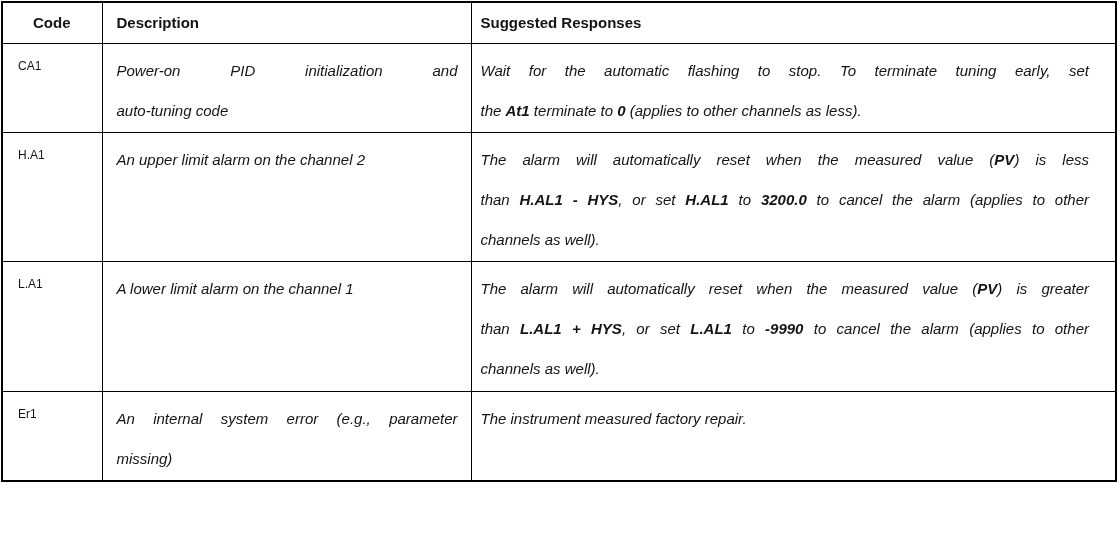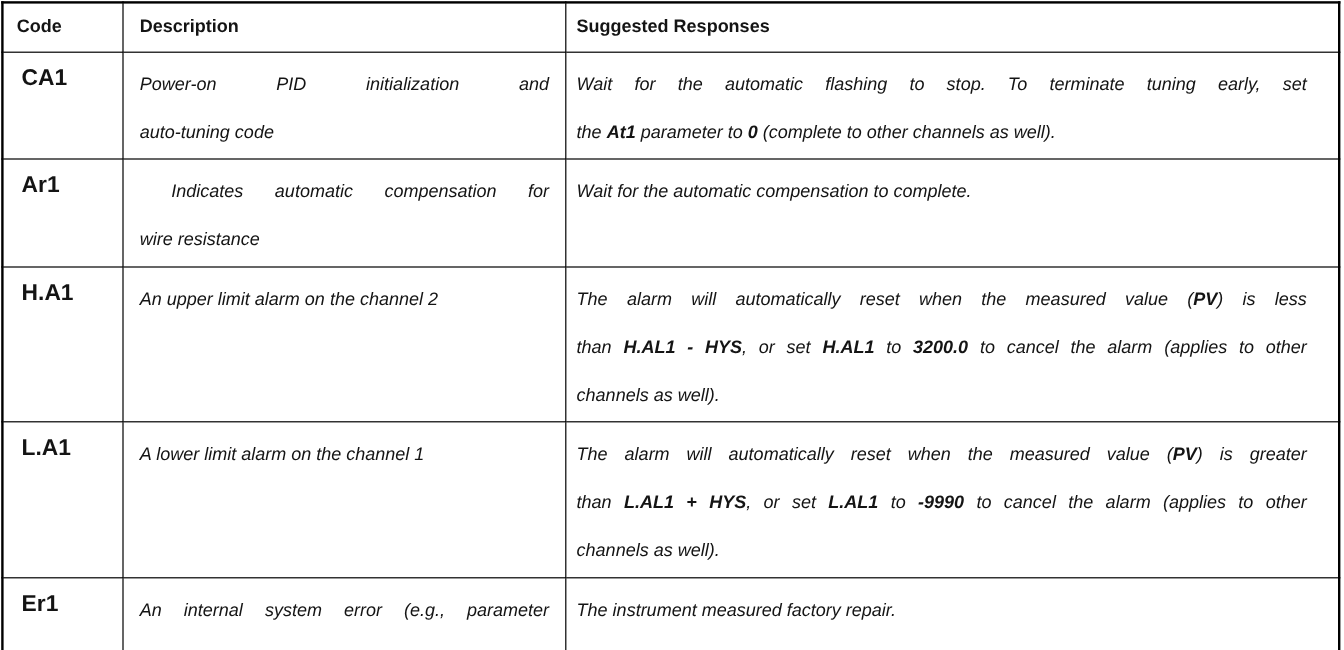--- a/index.html
+++ b/index.html
@@ -32,26 +32,26 @@
     overflow: hidden;
   }
   thead th {
     height: 41px;
     vertical-align: middle;
     text-align: left;
     font-weight: bold;
     font-size: 15px;
     padding: 0 14px;
   }
-  th.h-code { padding-left: 11px; }
+  th.h-code { padding-left: 30px; }
   th.h-resp { padding-left: 9px; }
   td { padding-top: 7px; }
   td.code {
-    font-weight: bold;
-    font-size: 19px;
+    font-weight: normal;
+    font-size: 12px;
     padding-left: 15px;
     line-height: 30px;
   }
   td.desc { padding-left: 14px; padding-right: 13px; }
   td.resp { padding-left: 9px;  padding-right: 26px; margin-top: 44px; }
   
   tr.r0 td { height: 76px; }
   tr.r1 td { height: 90px; }
   tr.r2 td { height: 113px; }
   tr.r3 td { height: 130px; }
@@ -89,31 +89,21 @@
     </thead>
     <tbody>
         <tr class="r0">
     <td class="code">CA1</td>
     <td class="desc">
             <div class="line j"><span>Power-on PID initialization and</span></div>
             <div class="line"><span>auto-tuning code</span></div>
           </td>
     <td class="resp">
             <div class="line j"><span>Wait for the automatic flashing to stop. To terminate tuning early, set</span></div>
-            <div class="line"><span>the </span><span class="b">At1</span><span> parameter to </span><span class="b">0</span><span> (complete to other channels as well).</span></div>
-          </td>
-  </tr>
-        <tr class="r1">
-    <td class="code">Ar1</td>
-    <td class="desc">
-            <div class="line j"><span>&nbsp;Indicates automatic compensation for</span></div>
-            <div class="line"><span>wire resistance</span></div>
-          </td>
-    <td class="resp">
-            <div class="line"><span>Wait for the automatic compensation to complete.</span></div>
+            <div class="line"><span>the </span><span class="b">At1</span><span> terminate to </span><span class="b">0</span><span> (applies to other channels as less).</span></div>
           </td>
   </tr>
         <tr class="r2">
     <td class="code">H.A1</td>
     <td class="desc">
             <div class="line"><span>An upper limit alarm on the channel 2</span></div>
           </td>
     <td class="resp">
             <div class="line j"><span>The alarm will automatically reset when the measured value (</span><span class="b">PV</span><span>) is less</span></div>
             <div class="line j"><span>than </span><span class="b">H.AL1 - HYS</span><span>, or set </span><span class="b">H.AL1</span><span> to </span><span class="b">3200.0</span><span> to cancel the alarm (applies to other</span></div>

